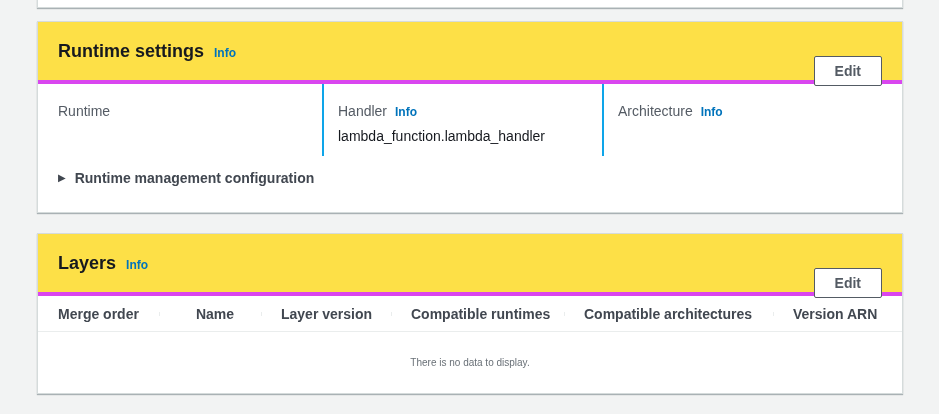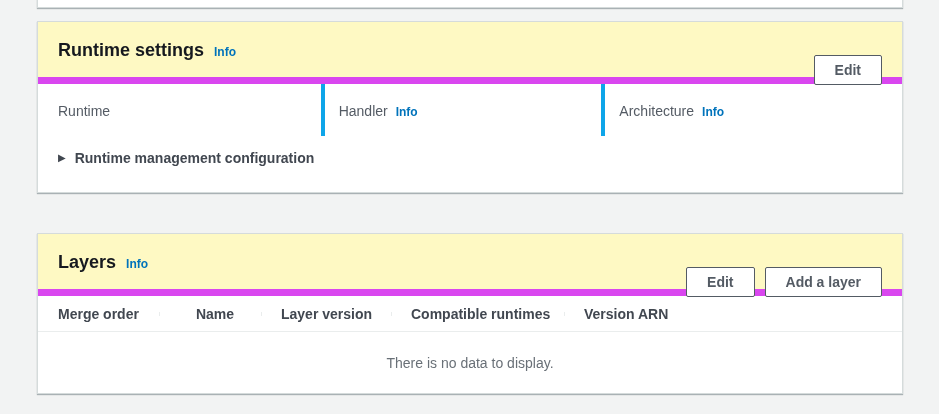--- a/index.html
+++ b/index.html
@@ -30,61 +30,61 @@
   }
   .panel-runtime { top: 21px; }
   .panel-layers  { top: 233px; }
 
   .panel-header {
     display: flex;
     align-items: center;
     justify-content: space-between;
     height: 62px;
     padding: 0 20px;
-    background: #fef9c3;
-    border-bottom: 7px solid #d946ef;
+    background: #fde047;
+    border-bottom: 4px solid #d946ef;
     box-sizing: border-box;
   }
   .title-group { display: flex; align-items: baseline; }
   .panel-title {
     font-size: 18px;
     font-weight: 700;
     color: #16191f;
     line-height: 22px;
   }
   .info-link {
     margin-left: 10px;
     font-size: 12px;
     font-weight: 700;
     color: #0073bb;
     text-decoration: none;
     cursor: pointer;
   }
-  .btn-group { display: flex; gap: 10px; margin-top: 40px; }
+  .btn-group { display: flex; gap: 23px; margin-top: 40px; }
   .btn {
     background: #ffffff;
     border: 1px solid #545b64;
     border-radius: 2px;
     color: #545b64;
     font-family: "Liberation Sans", "DejaVu Sans", sans-serif;
     font-size: 14px;
     font-weight: 700;
     line-height: 20px;
     padding: 4px 20px;
     cursor: pointer;
     white-space: nowrap;
   }
 
   
   .rs-body { padding: 0 20px; }
   .col-row { display: flex; }
   .col {
     flex: 1;
     padding: 17px 14px 10px 14px;
-    border-left: 4px solid #0ea5e9;
+    border-left: 2px solid #0ea5e9;
   }
   .col:first-child { border-left: none; padding-left: 0; }
   .field-label {
     display: flex;
     align-items: baseline;
     font-size: 14px;
     color: #545b64;
     line-height: 20px;
     margin-bottom: 4px;
   }
@@ -146,21 +146,21 @@
   .th-1 { width: 102px; text-align: center; }
   .th-2 { width: 130px; }
   .th-3 { width: 173px; }
   .th-4 { width: 209px; }
   .th-5 { flex: 1; }
   .empty-row {
     height: 61px;
     display: flex;
     align-items: center;
     justify-content: center;
-    font-size: 14px;
+    font-size: 10px;
     color: #697077;
   }
 </style>
 </head>
 <body>
 
 <div class="viewport">
 
   <div class="panel panel-top-sliver"></div>
 
@@ -182,20 +182,21 @@
           <div class="field-label">
             <span>Runtime</span>
           </div>
         </div>
 
         <div class="col">
           <div class="field-label">
             <span>Handler</span>
             <a class="info-link">Info</a>
           </div>
+          <div class="field-value">lambda_function.lambda_handler</div>
         </div>
 
         <div class="col">
           <div class="field-label">
             <span>Architecture</span>
             <a class="info-link">Info</a>
           </div>
         </div>
 
       </div>
@@ -208,29 +209,29 @@
   </section>
 
   <section class="panel panel-layers">
     <div class="panel-header">
       <div class="title-group">
         <span class="panel-title">Layers</span>
         <a class="info-link">Info</a>
       </div>
       <div class="btn-group">
         <button class="btn">Edit</button>
-        <button class="btn">Add a layer</button>
       </div>
     </div>
 
     <div class="table-header-row">
       <div class="th th-0">Merge order</div>
       <div class="th th-1">Name</div>
       <div class="th th-2">Layer version</div>
       <div class="th th-3">Compatible runtimes</div>
+      <div class="th th-4">Compatible architectures</div>
       <div class="th th-5">Version ARN</div>
     </div>
 
     <div class="empty-row">
       <span>There is no data to display.</span>
     </div>
   </section>
 
 </div>
 

